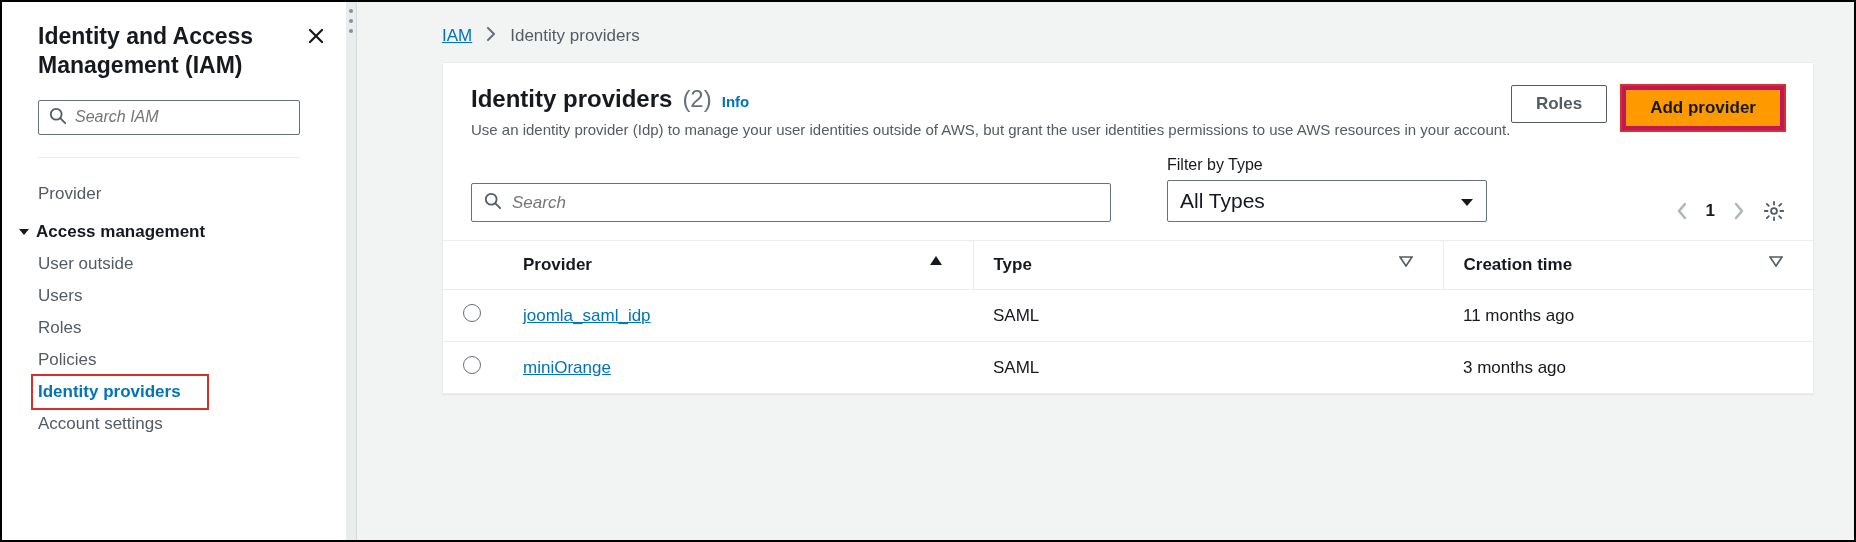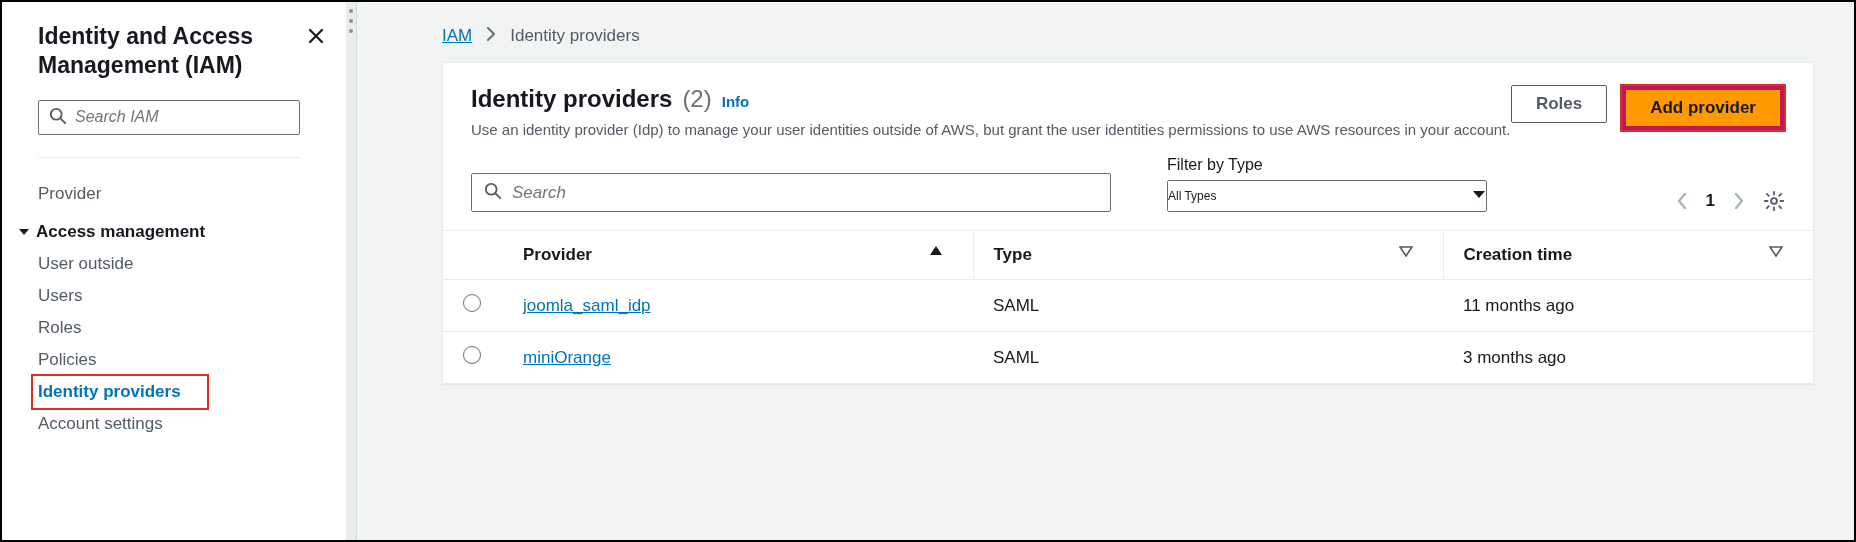--- a/index.html
+++ b/index.html
@@ -240,24 +240,24 @@
   border:none;outline:none;font-size:17px;font-style:italic;color:#687078;width:100%;background:transparent;
 }
 .filter-type-wrap{
   display:flex;flex-direction:column;margin-left:40px;
 }
 .filter-label{
   font-size:16px;color:#16191f;margin-bottom:6px;
 }
 .filter-select{
   border:1px solid #687078;border-radius:2px;
-  padding:8px 0;
+  padding:8px 12px;
   width:320px;
   display:flex;justify-content:space-between;align-items:center;
-  font-size:12px;
+  font-size:21px;
   cursor:pointer;
   background:#fff;
 }
 .pager{
   margin-left:auto;
   display:flex;align-items:center;gap:18px;
   color:#687078;
 }
 .pager .num{font-weight:700;color:#16191f;font-size:17px;}
 .pager .chev, .pager .gear{cursor:pointer;display:inline-flex;}

